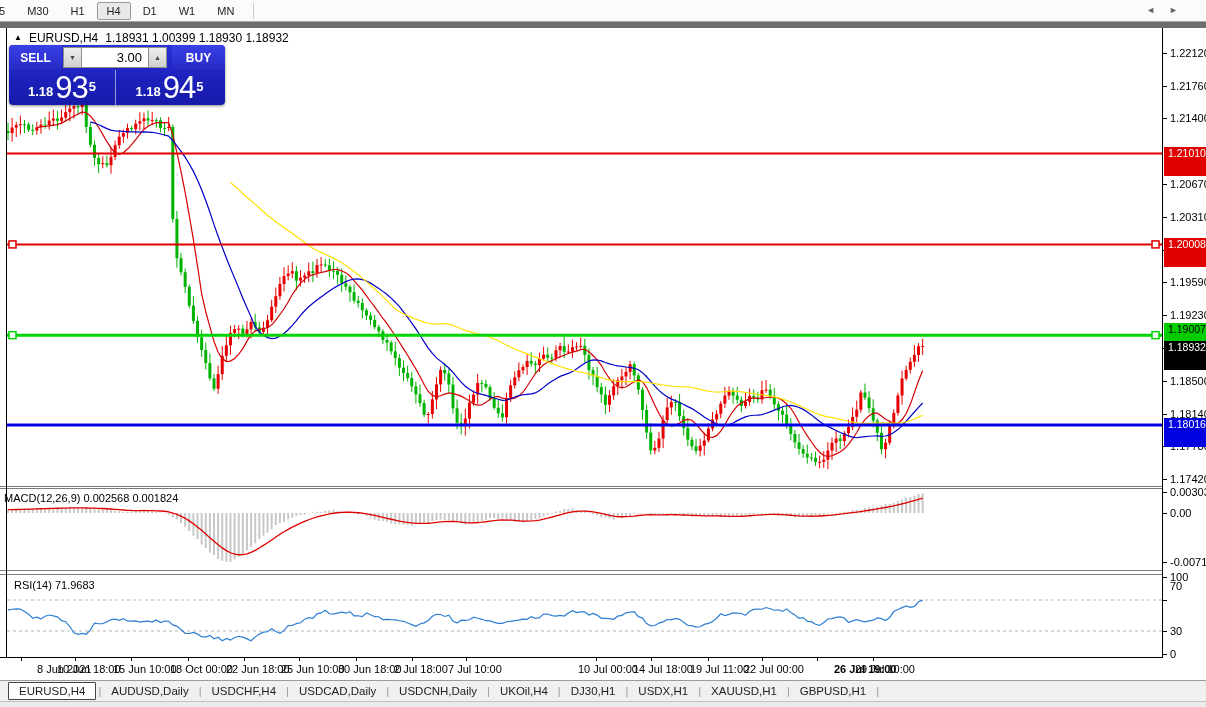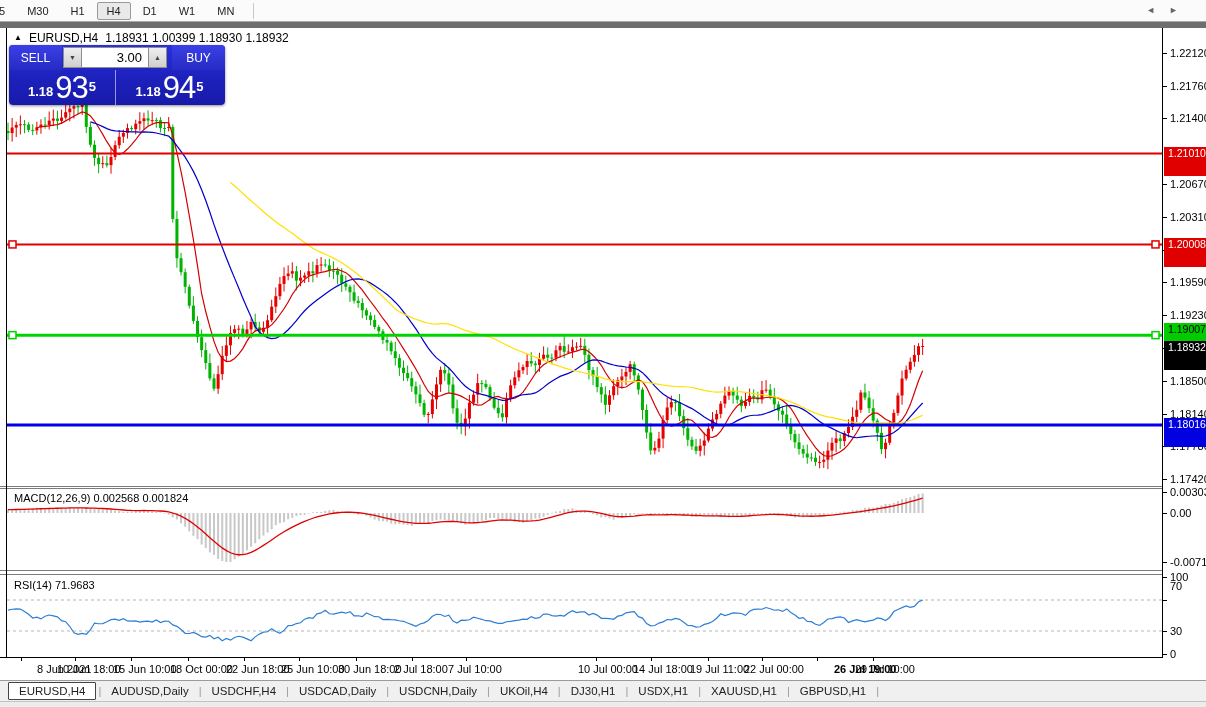--- a/index.html
+++ b/index.html
@@ -38,21 +38,21 @@
   #trade-panel{
     position:absolute;left:9px;top:17px;width:216px;height:60px;z-index:6;
     background:linear-gradient(180deg,#2b30da 0%,#1d21bc 55%,#171aa8 100%);
     border-radius:4px;box-shadow:0 1px 3px rgba(0,0,0,.45);
   }
   #trade-row1{position:absolute;left:0;top:0;width:216px;height:25px;display:flex;}
   .trade-btn{
     width:53px;height:25px;display:flex;align-items:center;justify-content:center;
     color:#fff;font-size:12px;
     background:linear-gradient(180deg,#3a40e6,#262bc4);
-    border-radius:4px 0 0 0;cursor:default;
+    border-radius:4px 0 0 0;cursor:default;font-weight:bold;
   }
   .trade-btn.buy{border-radius:0 4px 0 0;}
   #vol-wrap{flex:1;height:25px;display:flex;align-items:center;background:transparent;padding:0 1px;}
   .spin-btn{
     width:19px;height:21px;background:linear-gradient(180deg,#efefef,#cfcfcf);
     border:1px solid #8d8d8d;display:flex;align-items:center;justify-content:center;
     font-size:7px;color:#444;box-sizing:border-box;
   }
   #vol-input{
     width:66px;height:21px;border:1px solid #8d8d8d;border-left:none;border-right:none;
@@ -850,21 +850,21 @@
         <span class="px-sup">5</span>
       </div>
       <div class="px-box">
         <span class="px-small">1.18</span>
         <span class="px-big">94</span>
         <span class="px-sup">5</span>
       </div>
     </div>
   </div>
 
-  <div class="ind-label" style="left:14px;top:464px;text-align:center;">MACD(12,26,9) 0.002568 0.001824</div>
+  <div class="ind-label" style="left:4px;top:464px;text-align:center;">MACD(12,26,9) 0.002568 0.001824</div>
   <div class="ind-label" style="left:14px;top:551px;">RSI(14) 71.9683</div>
 </div>
 
 <div id="price-axis">
     <div class="tickmark" style="top: 25px;"></div>
     <div class="ticklabel" style="top: 19px;">1.22120</div>
     <div class="tickmark" style="top: 57.6298px;"></div>
     <div class="ticklabel" style="top: 51.6298px;">1.21760</div>
     <div class="tickmark" style="top: 90.2596px;"></div>
     <div class="ticklabel" style="top: 84.2596px;">1.21400</div>

